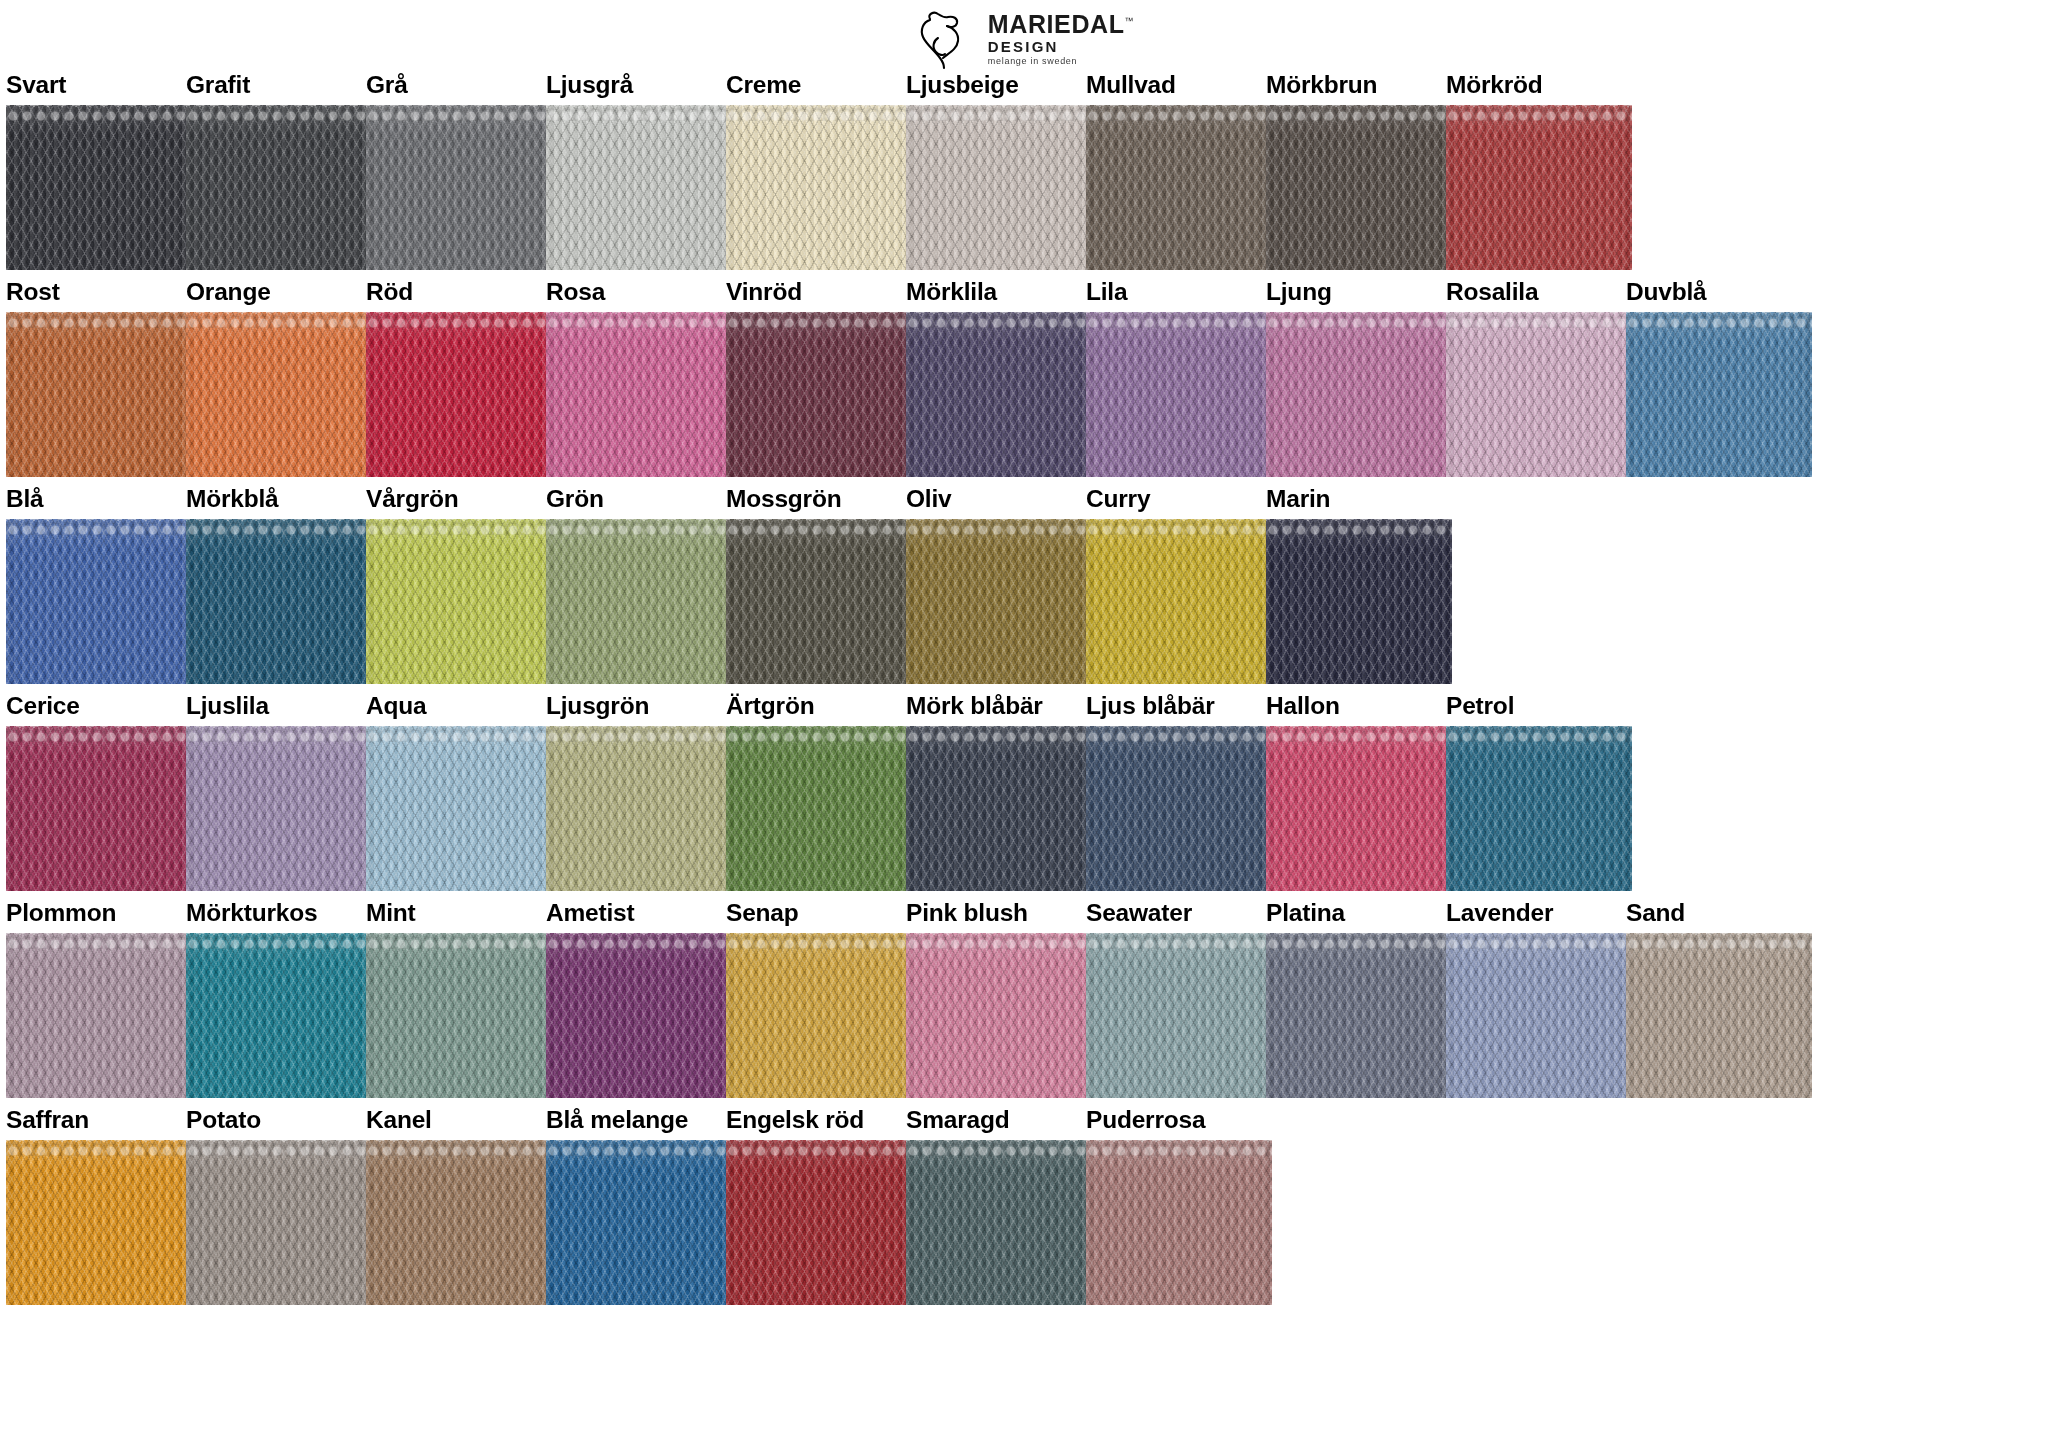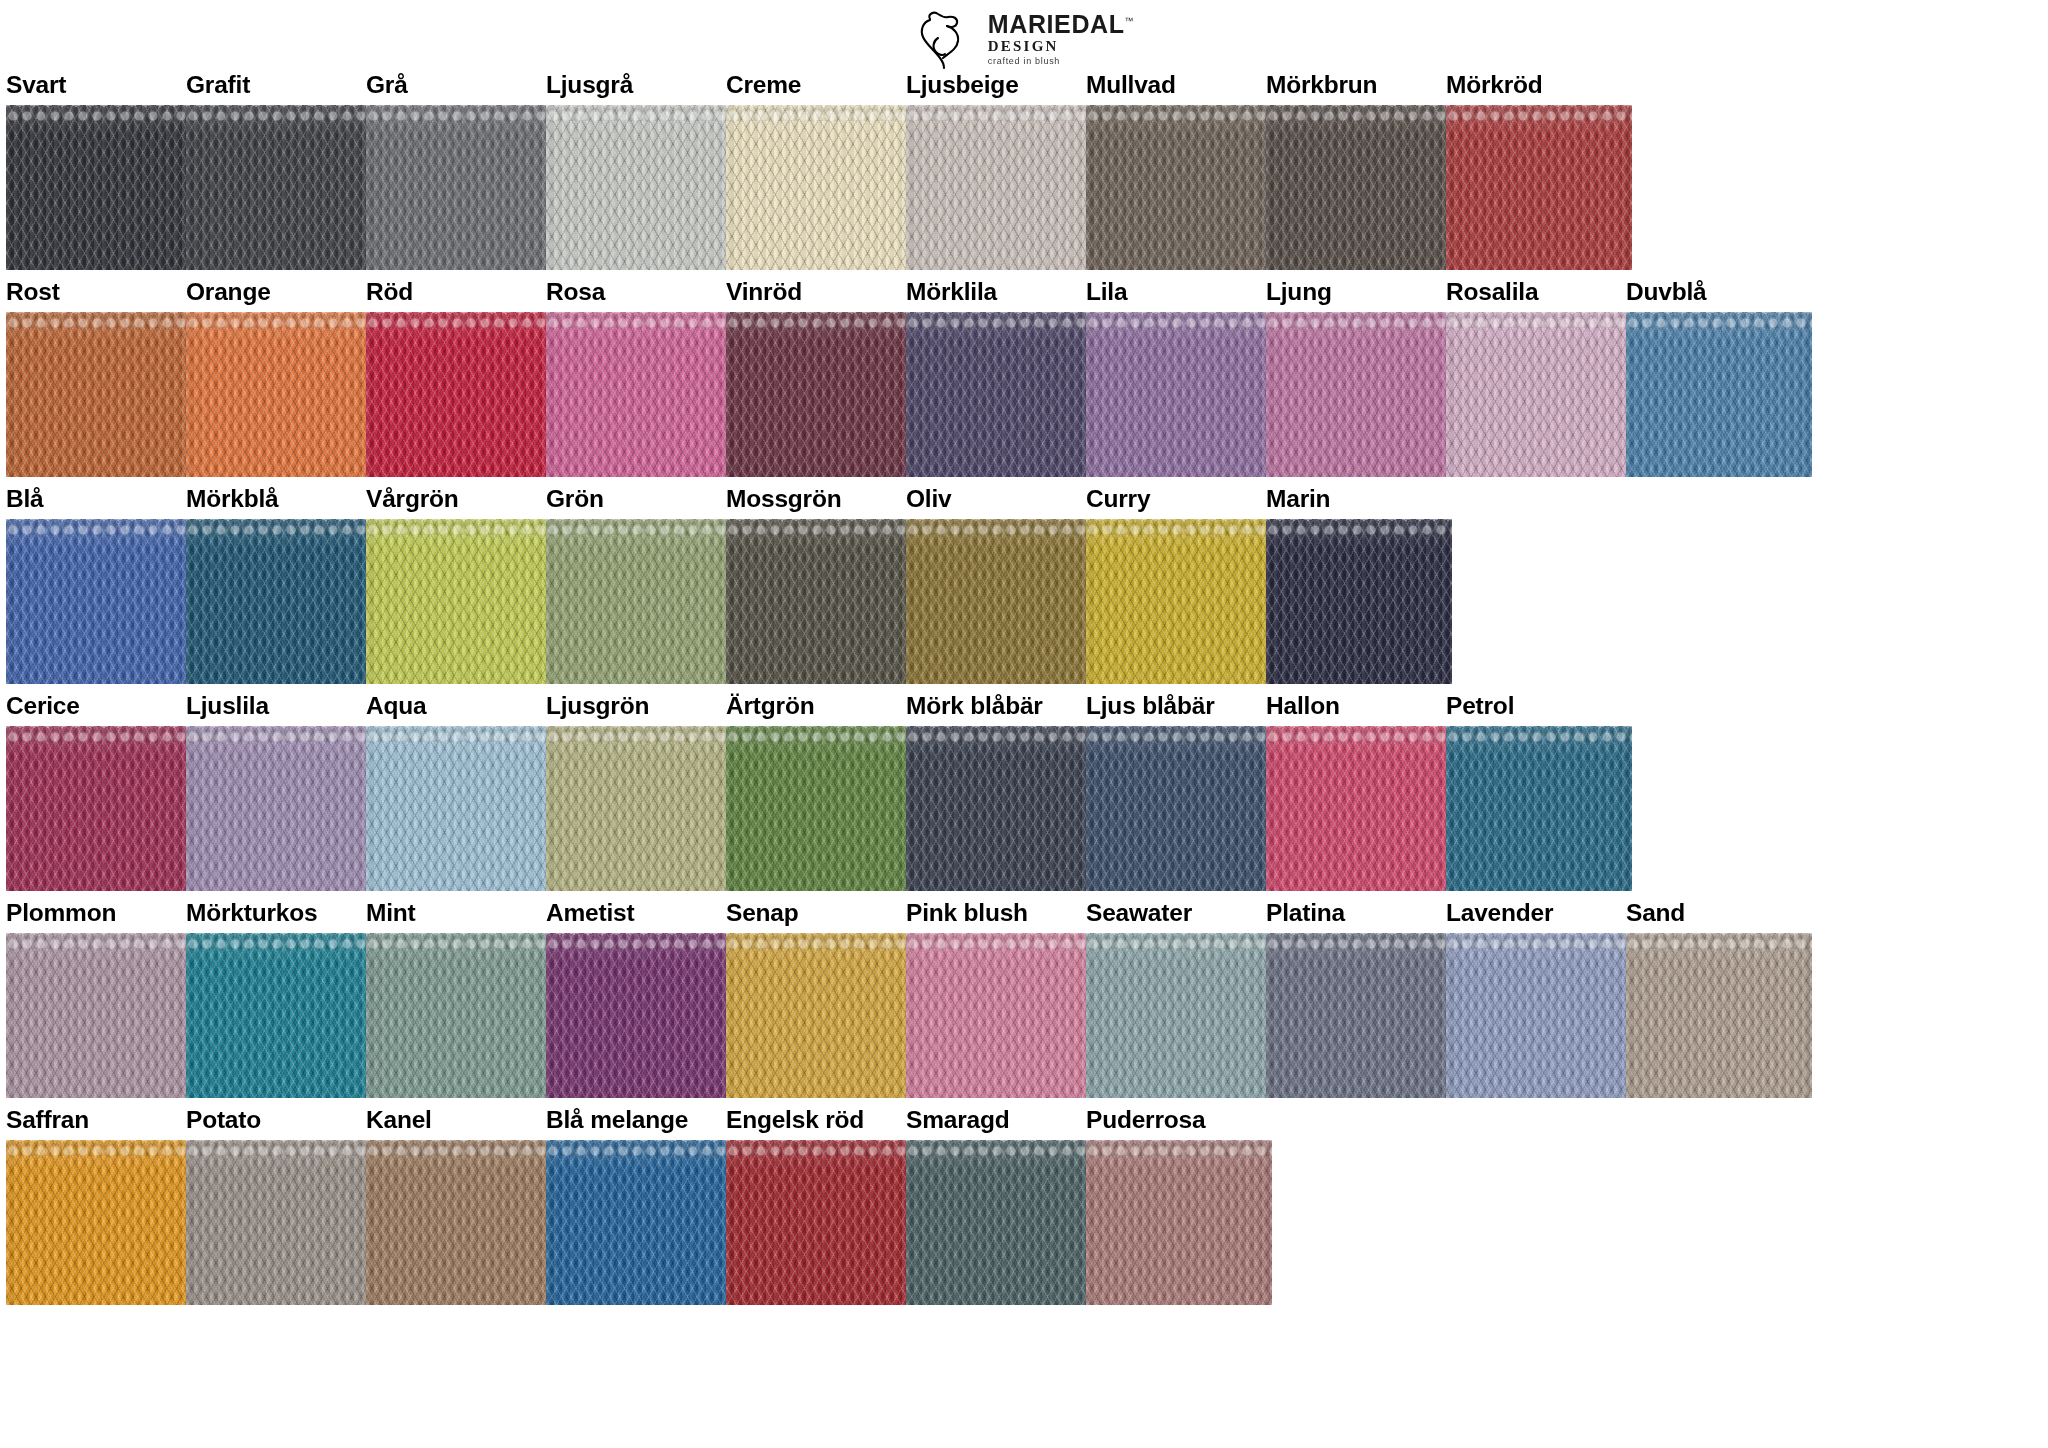--- a/index.html
+++ b/index.html
@@ -50,21 +50,20 @@
     font-size: 9px;
     vertical-align: super;
     font-weight: normal;
   }
   .logo-sub {
     font-size: 15px;
     font-weight: bold;
     letter-spacing: 2.2px;
     color: #1a1a1a;
     margin-top: 2px;
-    font-family: Liberation Serif, serif;
   }
   .logo-tag {
     font-size: 9px;
     letter-spacing: 0.7px;
     color: #3a3a3a;
     margin-top: 3px;
   }
 
   
   .grid {
@@ -185,21 +184,21 @@
           <path d="M16 11 C13 6, 20 3, 24 6 C27 8, 30 10, 34 9 C39 8, 44 10, 43 15 C42 19, 37 20, 33 18"></path>
           <path d="M16 12 C9 14, 6 22, 9 29 C12 36, 20 42, 26 50 C29 54, 30 58, 30 60"></path>
           <path d="M33 18 C40 20, 45 26, 44 33 C43 41, 35 45, 29 50"></path>
           <path d="M24 30 C19 33, 18 40, 22 44 C25 47, 29 48, 31 46"></path>
         </g>
       </svg>
     </span>
     <span class="logo-text">
       <span class="logo-word"><span>MARIEDAL</span><span class="tm">™</span></span>
       <span class="logo-sub">DESIGN</span>
-      <span class="logo-tag">crafted in blush</span>
+      <span class="logo-tag">melange in sweden</span>
     </span>
   </div>
 </div>
 
 <div class="grid">
 
   <div class="row">
     <div class="cell">
       <div class="label">Svart</div>
       <div class="swatch" style="background-color: rgb(51, 52, 58);">

